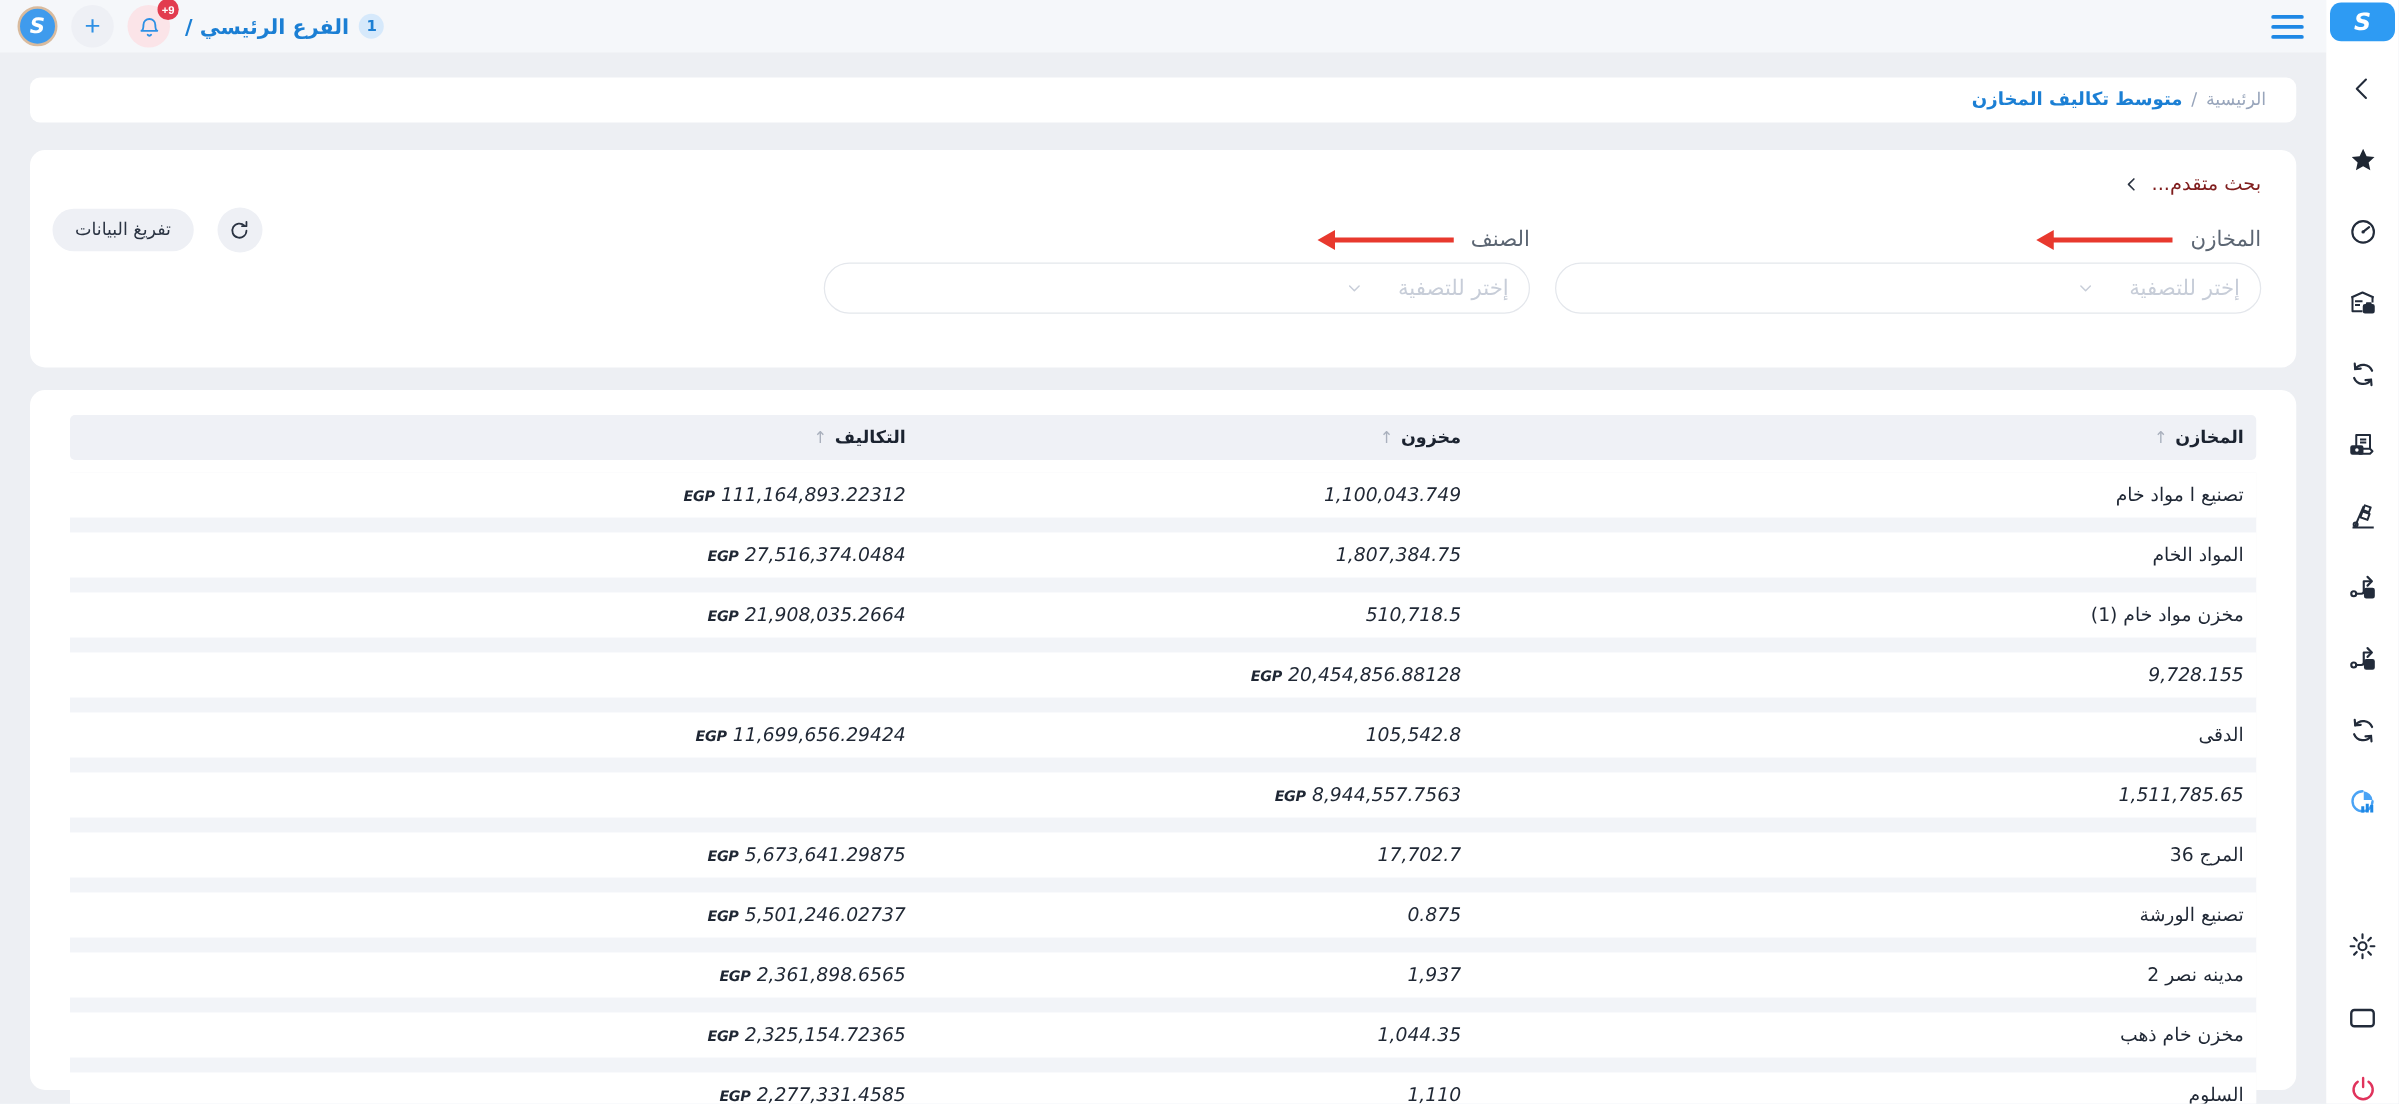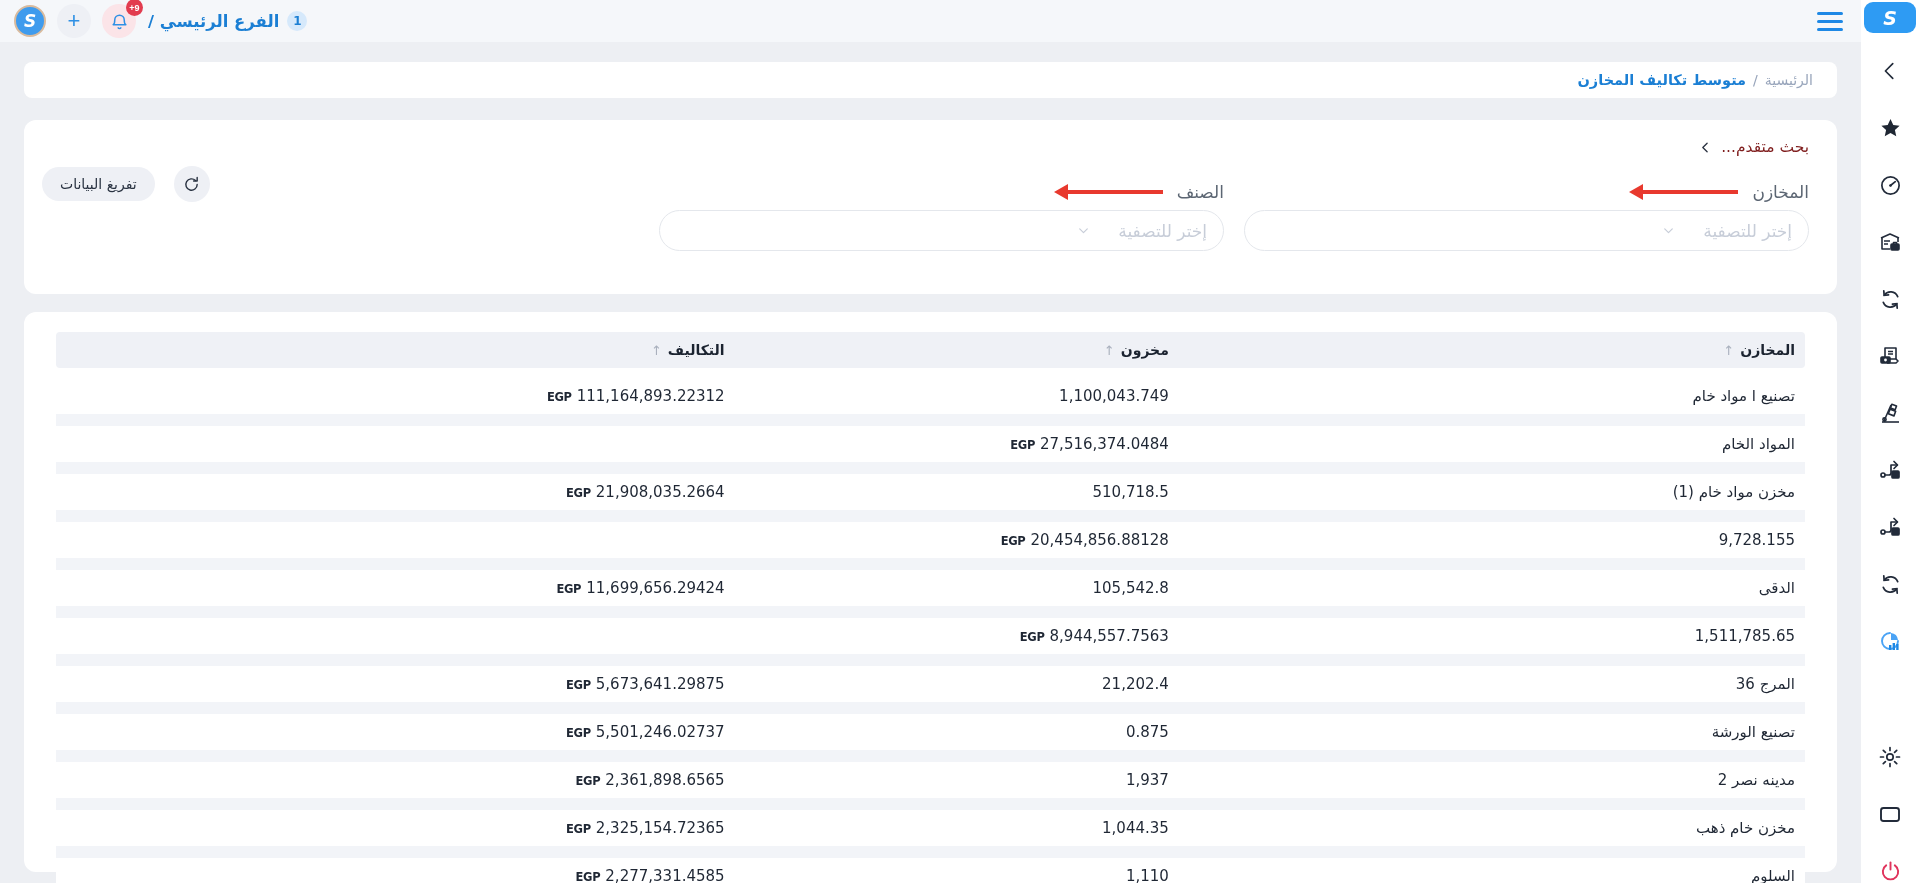--- a/index.html
+++ b/index.html
@@ -50,21 +50,21 @@
   .circle-btn{width:36px;height:36px;border-radius:50%;background:var(--chip);border:none;display:flex;align-items:center;justify-content:center;cursor:pointer;}
   
   .table-card{background:var(--card);border-radius:12px;margin-top:18px;padding:20px 32px 0;height:560px;}
   .thead,.trow{display:grid;grid-template-columns:35.8% 25.4% 38.8%;align-items:center;}
   .thead{background:var(--thead);border-radius:4px;height:36px;margin-bottom:10px;}
   .th{display:flex;align-items:center;gap:6px;padding:0 10px;font-weight:bold;color:#1b2330;font-size:14px;}
   .sort{color:#a9b0bd;font-weight:normal;font-size:13px;}
   .tbody{display:flex;flex-direction:column;gap:12px;background:var(--gap);}
   .trow{background:#fff;height:36px;}
   .cell{padding:0 10px;font-size:15px;color:#1f2734;}
-  .cell.num-cell{direction:ltr;text-align:right;}
+  .cell.num-cell{direction:ltr;text-align:right;font-style:italic;}
   .egp{font-weight:bold;font-size:11.5px;margin-right:5px;letter-spacing:-0.3px;}
   
   .sidebar{width:58px;background:#fff;display:flex;flex-direction:column;align-items:center;flex:0 0 auto;}
   .side-logo{width:52px;height:38px;margin:2px 0 26px;border-radius:9px;background:#2e9bf3;color:#fff;display:flex;align-items:center;justify-content:center;font-weight:bold;font-style:italic;font-size:19px;cursor:pointer;}
   .side-icons{display:flex;flex-direction:column;align-items:center;gap:33px;}
   .side-icons .gap-lg{height:26px;}
   .sicon{width:24px;height:24px;display:flex;align-items:center;justify-content:center;cursor:pointer;}
   svg{display:block;}
 </style>
 </head>
@@ -173,20 +173,21 @@
   <div class="trow">
     <div class="cell">تصنيع ا مواد خام</div>
     <div class="cell num-cell">1,100,043.749</div>
     <div class="cell num-cell">
       <span class="egp">EGP</span><span>111,164,893.22312</span>
     </div>
   </div>
 
   <div class="trow">
     <div class="cell">المواد الخام</div>
+    <div class="cell num-cell">1,807,384.75</div>
     <div class="cell num-cell">
       <span class="egp">EGP</span><span>27,516,374.0484</span>
     </div>
   </div>
 
   <div class="trow">
     <div class="cell">مخزن مواد خام (1)</div>
     <div class="cell num-cell">510,718.5</div>
     <div class="cell num-cell">
       <span class="egp">EGP</span><span>21,908,035.2664</span>
@@ -210,21 +211,21 @@
 
   <div class="trow">
     <div class="cell num-cell">1,511,785.65</div>
     <div class="cell num-cell">
       <span class="egp">EGP</span><span>8,944,557.7563</span>
     </div>
   </div>
 
   <div class="trow">
     <div class="cell">المرج 36</div>
-    <div class="cell num-cell">21,202.4</div>
+    <div class="cell num-cell">17,702.7</div>
     <div class="cell num-cell">
       <span class="egp">EGP</span><span>5,673,641.29875</span>
     </div>
   </div>
 
   <div class="trow">
     <div class="cell">تصنيع الورشة</div>
     <div class="cell num-cell">0.875</div>
     <div class="cell num-cell">
       <span class="egp">EGP</span><span>5,501,246.02737</span>

